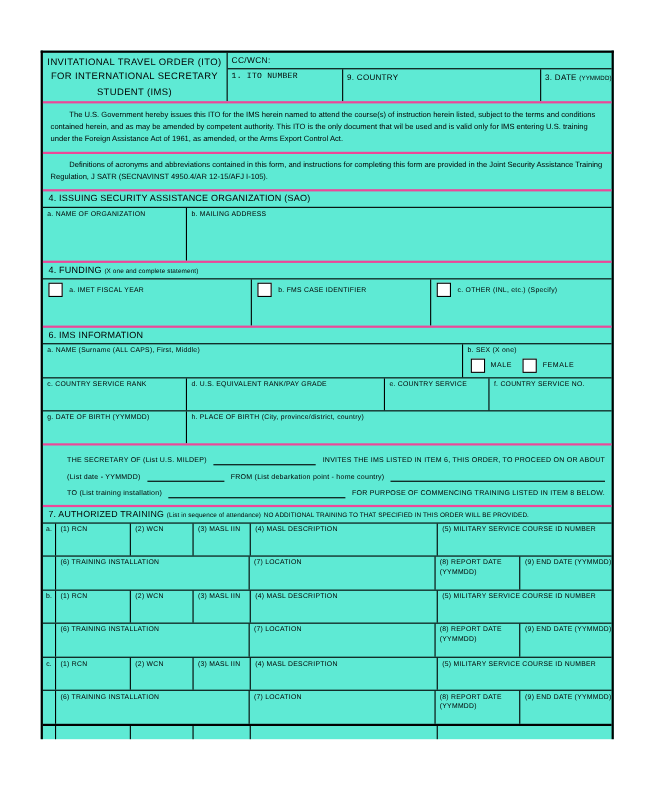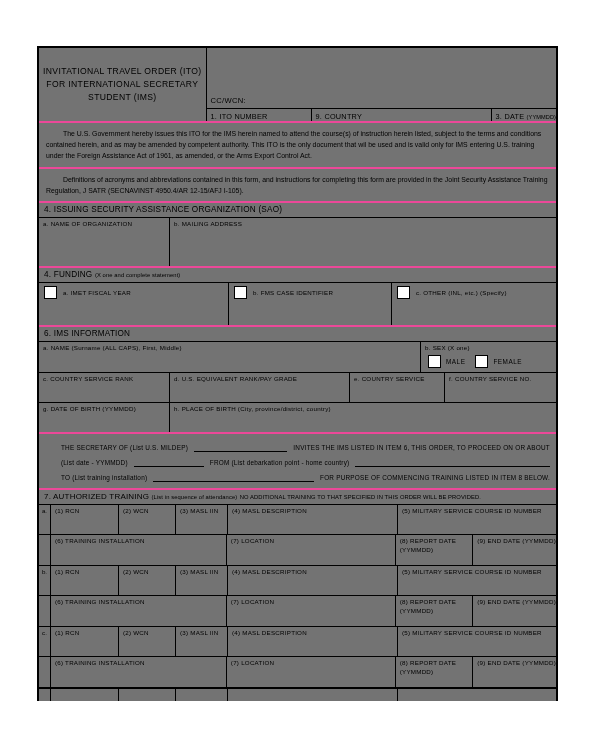--- a/index.html
+++ b/index.html
@@ -16,21 +16,21 @@
   }
 
   #form-page {
     position: absolute;
     left: 37px;
     top: 46px;
     width: 521px;
     box-sizing: border-box;
     border: 2px solid #000;
     border-bottom: none;
-    background: #737373;
+    background: #5eead4;
   }
 
   .row { display: flex; }
   .cell { box-sizing: border-box; position: relative; }
   .bb { border-bottom: 1px solid #000; }
   .br { border-right: 1px solid #000; }
   .bt2 { border-top: 2px solid #ec4899; }
   .bb2 { border-bottom: 2px solid #000; }
 
   .lbl {
@@ -55,24 +55,24 @@
     display: flex;
     align-items: center;
     justify-content: center;
     text-align: center;
     font-size: 8.6px;
     letter-spacing: 0.35px;
     line-height: 1.55;
     padding: 2px 4px;
   }
   #hdr-right { flex: 1; display: flex; flex-direction: column; }
-  #ccwcn { height: 15px; font-size: 7.6px; letter-spacing: 0.3px; padding: 2px 0 4px 4px; margin-top: 46px; }
+  #ccwcn { height: 15px; font-size: 7.6px; letter-spacing: 0.3px; padding: 2px 0 4px 4px; }
   #hdr-nums { flex: 1; display: flex; }
   #hdr-nums .cell { padding-top: 1px; }
-  .h-itonum { width: 105px; }
+  .h-itonum { width: 105px; font-family: Liberation Mono, monospace; }
   .h-country { width: 180px; }
   .h-date { flex: 1; }
   .hdr-lbl { font-size: 7.3px; letter-spacing: 0.25px; padding: 2px 0 0 4px; white-space: nowrap; }
   .hdr-lbl .sm { font-size: 5.6px; letter-spacing: 0.1px; }
 
   
   .para {
     font-size: 6.9px;
     line-height: 1.62;
     padding: 5px 7px 5px 7px;

